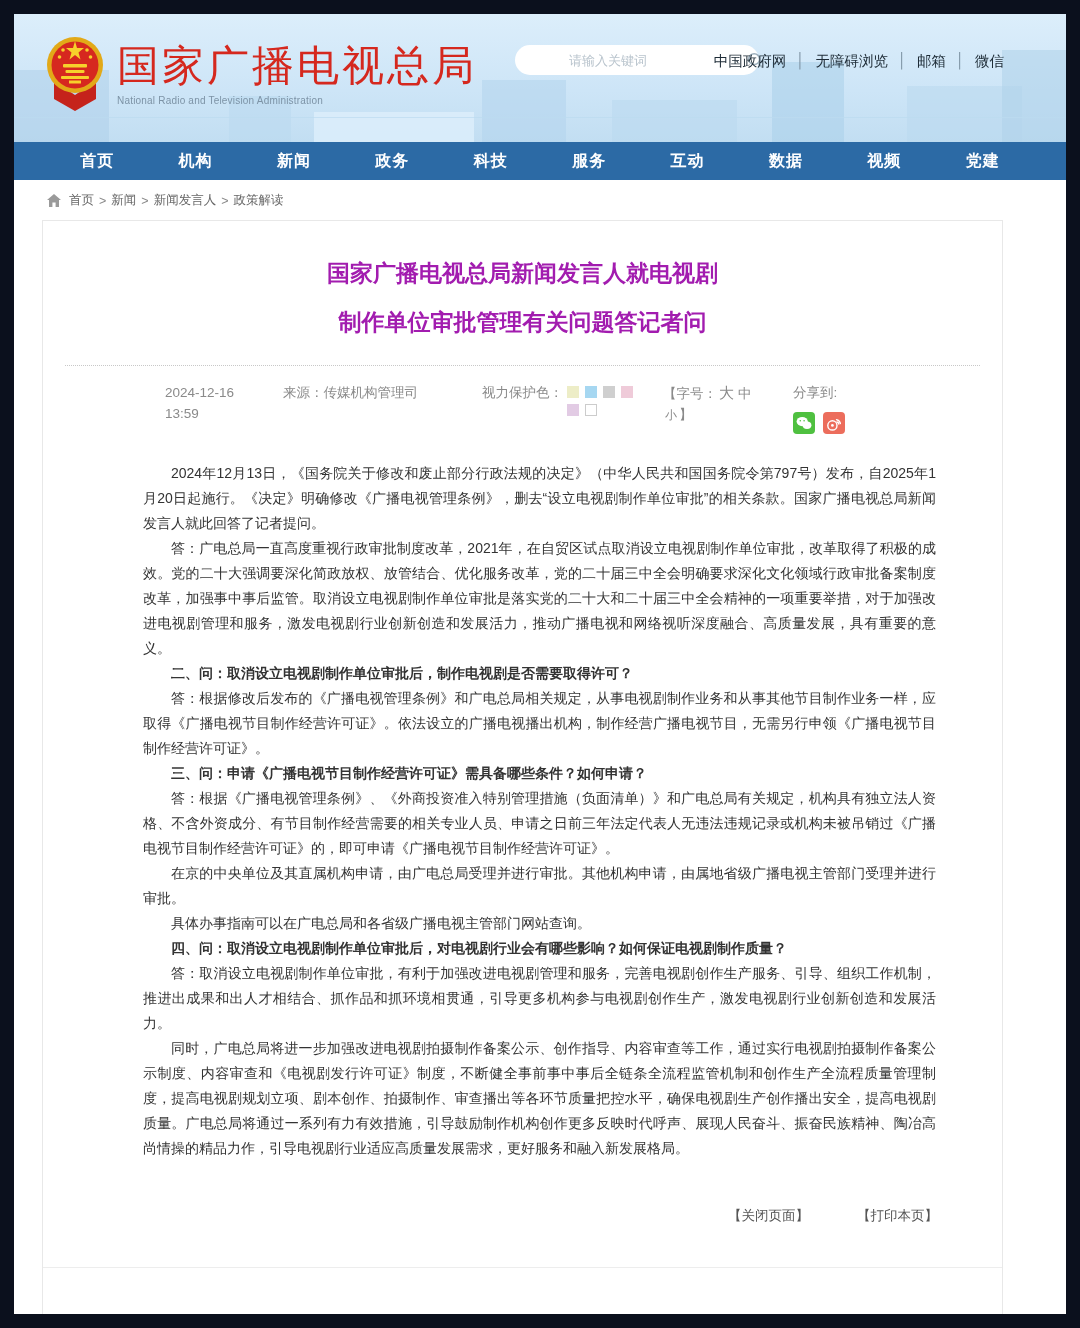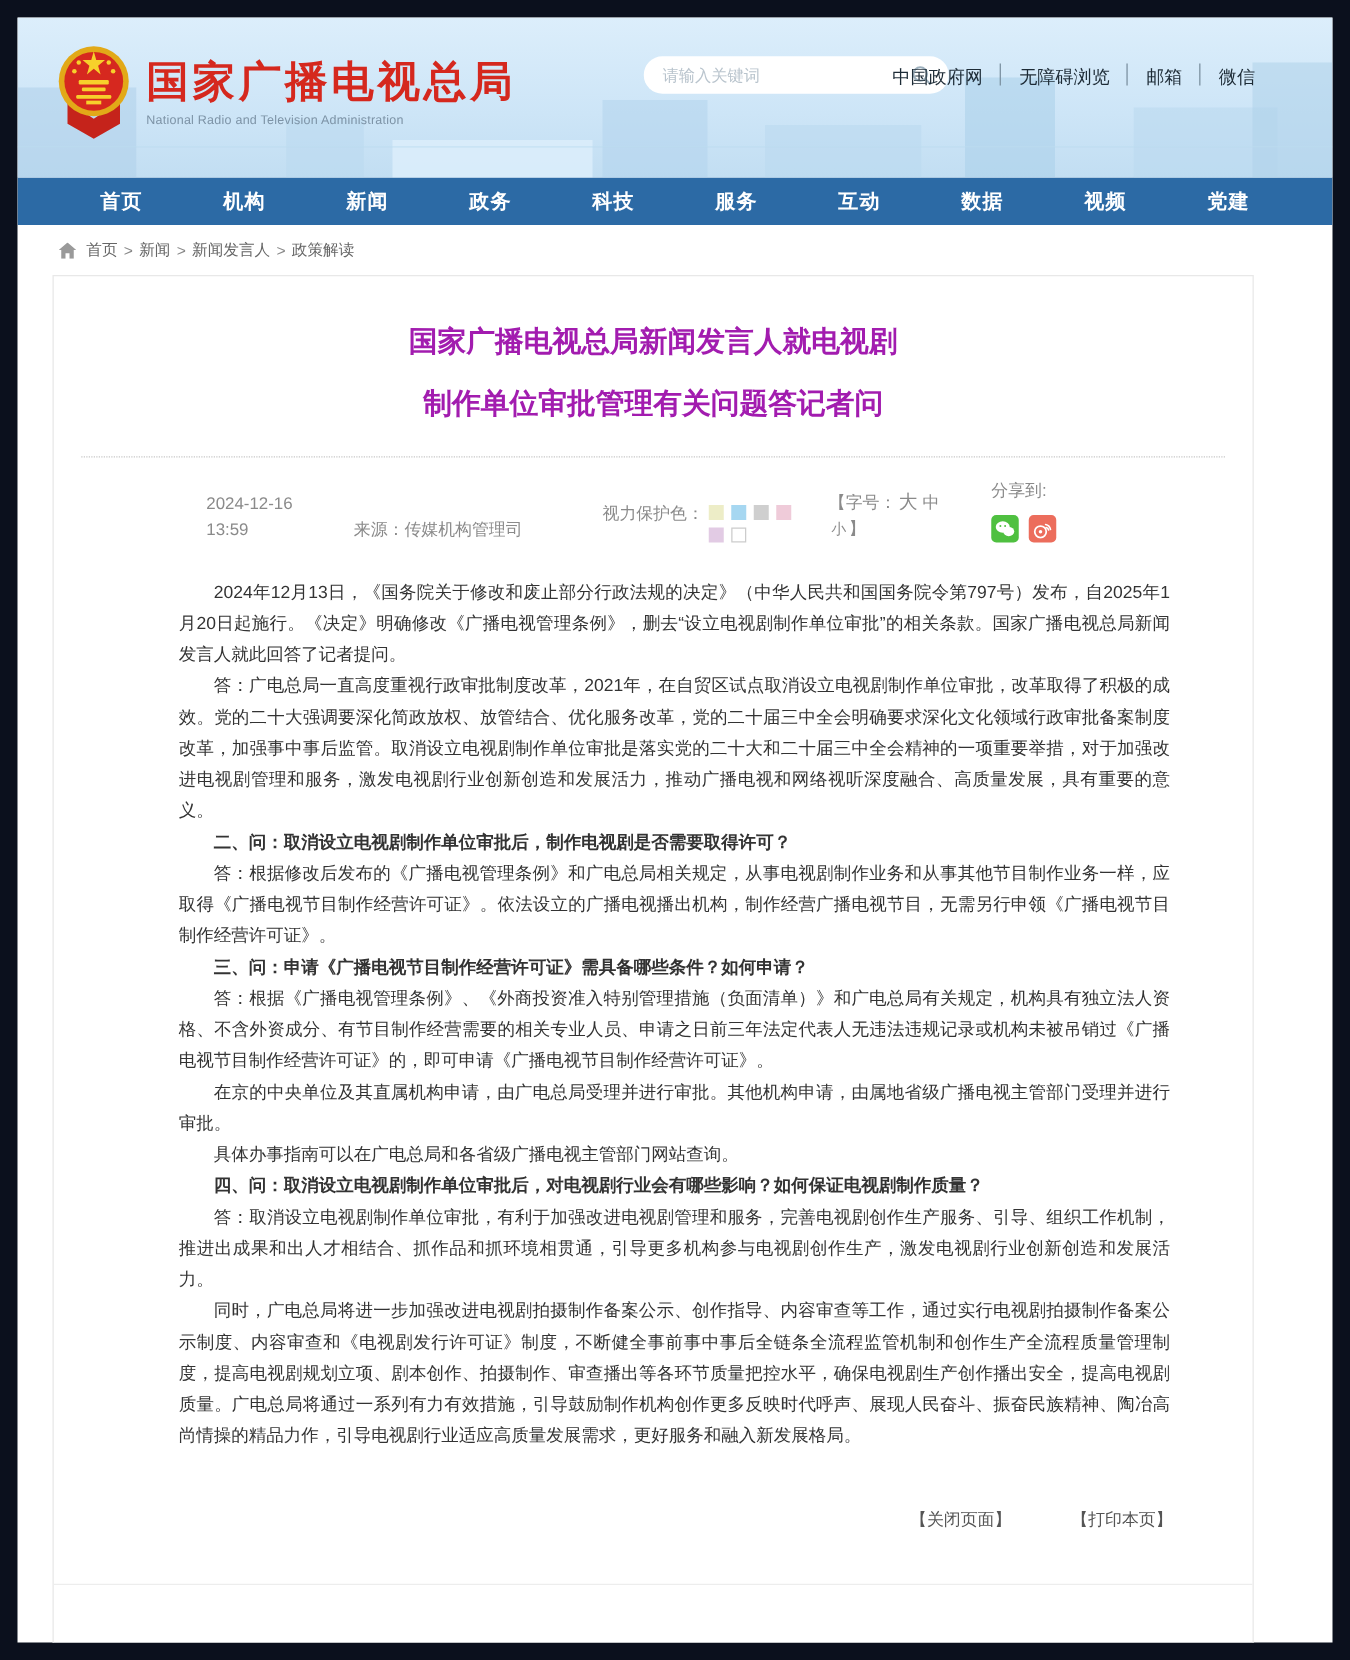--- a/index.html
+++ b/index.html
@@ -22,25 +22,25 @@
   .b2{left:215px;width:62px;height:46px;}
   .b3{left:300px;width:160px;height:30px;background:#ddeffb;opacity:.8;}
   .b4{left:468px;width:84px;height:62px;background:#b2d4ec;}
   .b5{left:598px;width:125px;height:42px;}
   .b6{left:758px;width:72px;height:80px;background:#a9cfe9;}
   .b7{left:893px;width:115px;height:56px;}
   .b8{right:0;width:64px;height:92px;background:#aed1ea;}
   .hline{position:absolute;bottom:24px;left:0;width:100%;height:1px;background:#bcdbf0;opacity:.7;}
 
   .logo{position:absolute;left:32px;top:15px;display:flex;align-items:center;gap:13px;cursor:pointer;}
-  .site-name{font-size:34px;font-weight:bold;color:#d5281e;letter-spacing:3px;line-height:1.15;}
+  .site-name{font-size:42px;font-weight:normal;color:#d5281e;letter-spacing:3px;line-height:1.15;}
   .site-en{font-size:10px;color:#7d93a6;margin-top:5px;letter-spacing:.2px;}
 
   .search{position:absolute;left:501px;top:31px;width:244px;height:30px;background:#fff;border-radius:15px;display:flex;align-items:center;padding:0 13px;box-sizing:border-box;}
-  .search input{border:none;outline:none;flex:1;font-size:13px;color:#333;background:transparent;}
+  .search input{border:none;outline:none;flex:1;font-size:13px;color:#333;background:transparent;margin-left:39px;}
   .search input::placeholder{color:#b9c4cd;}
   .search-icon{display:flex;align-items:center;cursor:pointer;}
 
   .quick-links{position:absolute;right:52px;top:38px;display:flex;align-items:flex-start;font-size:14.5px;color:#1d2b36;font-weight:500;}
   .quick-links .lk{padding:0 10px;cursor:pointer;white-space:nowrap;}
   .quick-links .sep{color:#7e93a3;font-weight:300;}
 
   
   .main-nav{height:38px;background:#2c6aa5;display:flex;align-items:center;justify-content:space-around;padding:0 34px;}
   .nav-item{color:#fff;font-size:16px;font-weight:bold;letter-spacing:1px;cursor:pointer;}
@@ -49,21 +49,21 @@
   .breadcrumb{display:flex;align-items:center;gap:5px;padding:12px 0 9px 33px;font-size:12.5px;color:#666;}
   .crumb{cursor:pointer;}
   .crumb-sep{color:#888;}
   .home-icon{display:flex;align-items:center;margin-right:3px;}
 
   
   .card{width:961px;margin:2px 0 0 28px;border:1px solid #e8e8e8;background:#fff;box-sizing:border-box;}
   .title-block{margin:0 22px;padding:28px 30px 18px;border-bottom:1px dotted #c8c8c8;}
   .title-line{text-align:center;font-size:23px;font-weight:bold;color:#a21caf;line-height:49px;}
 
-  .meta{display:flex;align-items:flex-end;margin:16px 60px 0 122px;color:#8a8a8a;font-size:13.5px;line-height:21px;}
+  .meta{display:flex;align-items:flex-start;margin:16px 60px 0 122px;color:#8a8a8a;font-size:13.5px;line-height:21px;}
   .meta-date{width:72px;}
   .meta-source{margin-left:46px;white-space:nowrap;}
   .meta-protect{margin-left:64px;display:flex;}
   .swatches{width:78px;display:flex;flex-wrap:wrap;gap:6px;margin-left:4px;padding-top:4px;}
   .swatch{width:12px;height:12px;cursor:pointer;}
   .swatch-white{border:1px solid #ccc;box-sizing:border-box;}
   .meta-fontsize{margin-left:18px;width:118px;}
   .fs{cursor:pointer;margin:0 2px;color:#8a8a8a;}
   .fs-0{font-size:15px;}.fs-1{font-size:13.5px;}.fs-2{font-size:12px;}
   .meta-share{margin-left:12px;display:flex;flex-direction:column;white-space:nowrap;}

